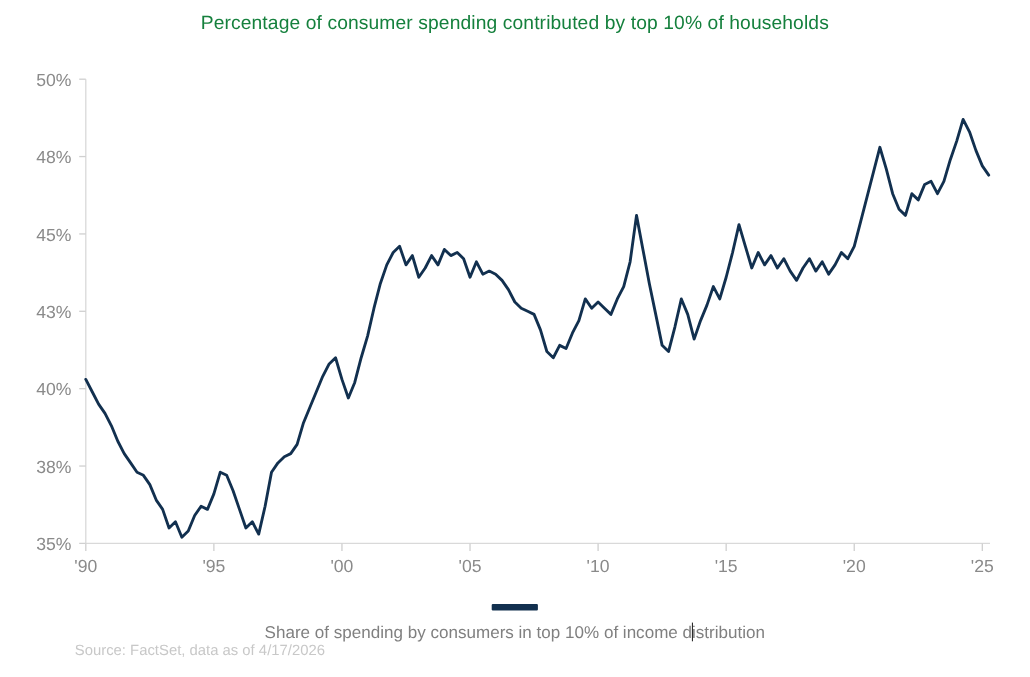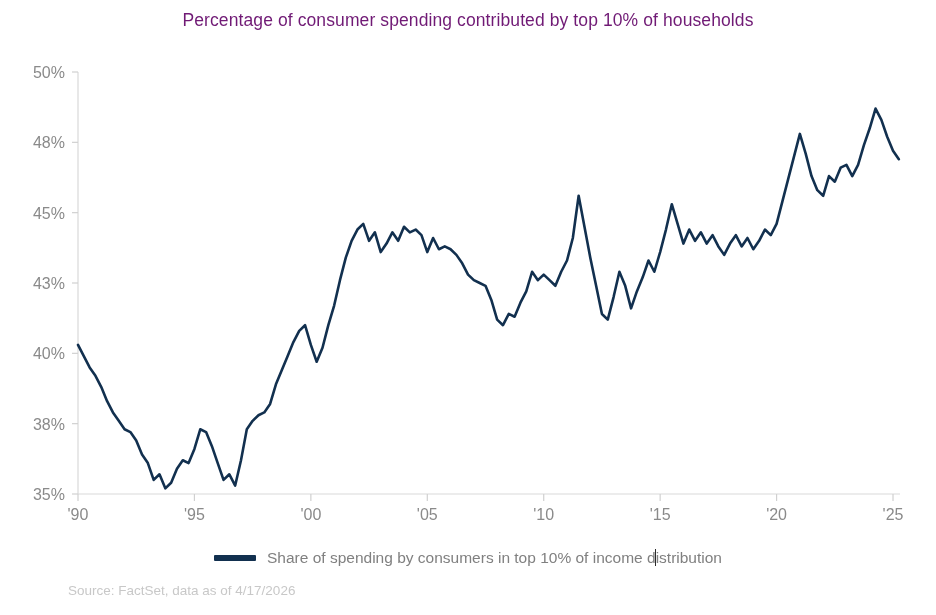--- a/index.html
+++ b/index.html
@@ -20,21 +20,21 @@
     width: 936px;
     height: 615px;
   }
   .chart-title {
     position: absolute;
     left: 0;
     top: 10px;
     width: 936px;
     text-align: center;
     font-size: 17.5px;
-    color: #701a75;
+    color: #15803d;
     font-family: "Liberation Sans", sans-serif;
     letter-spacing: 0.1px;
     white-space: nowrap;
   }
   svg.plot {
     position: absolute;
     left: 0;
     top: 0;
   }
   .ytick-label {
@@ -65,20 +65,21 @@
   }
   .legend-row {
     position: absolute;
     left: 0;
     top: 549px;
     width: 936px;
     display: flex;
     align-items: center;
     justify-content: center;
     gap: 11px;
+    flex-direction: column;
   }
   .legend-swatch {
     display: inline-block;
     width: 42px;
     height: 6px;
     border-radius: 1px;
   }
   .legend-label {
     font-size: 15.5px;
     color: #808080;

